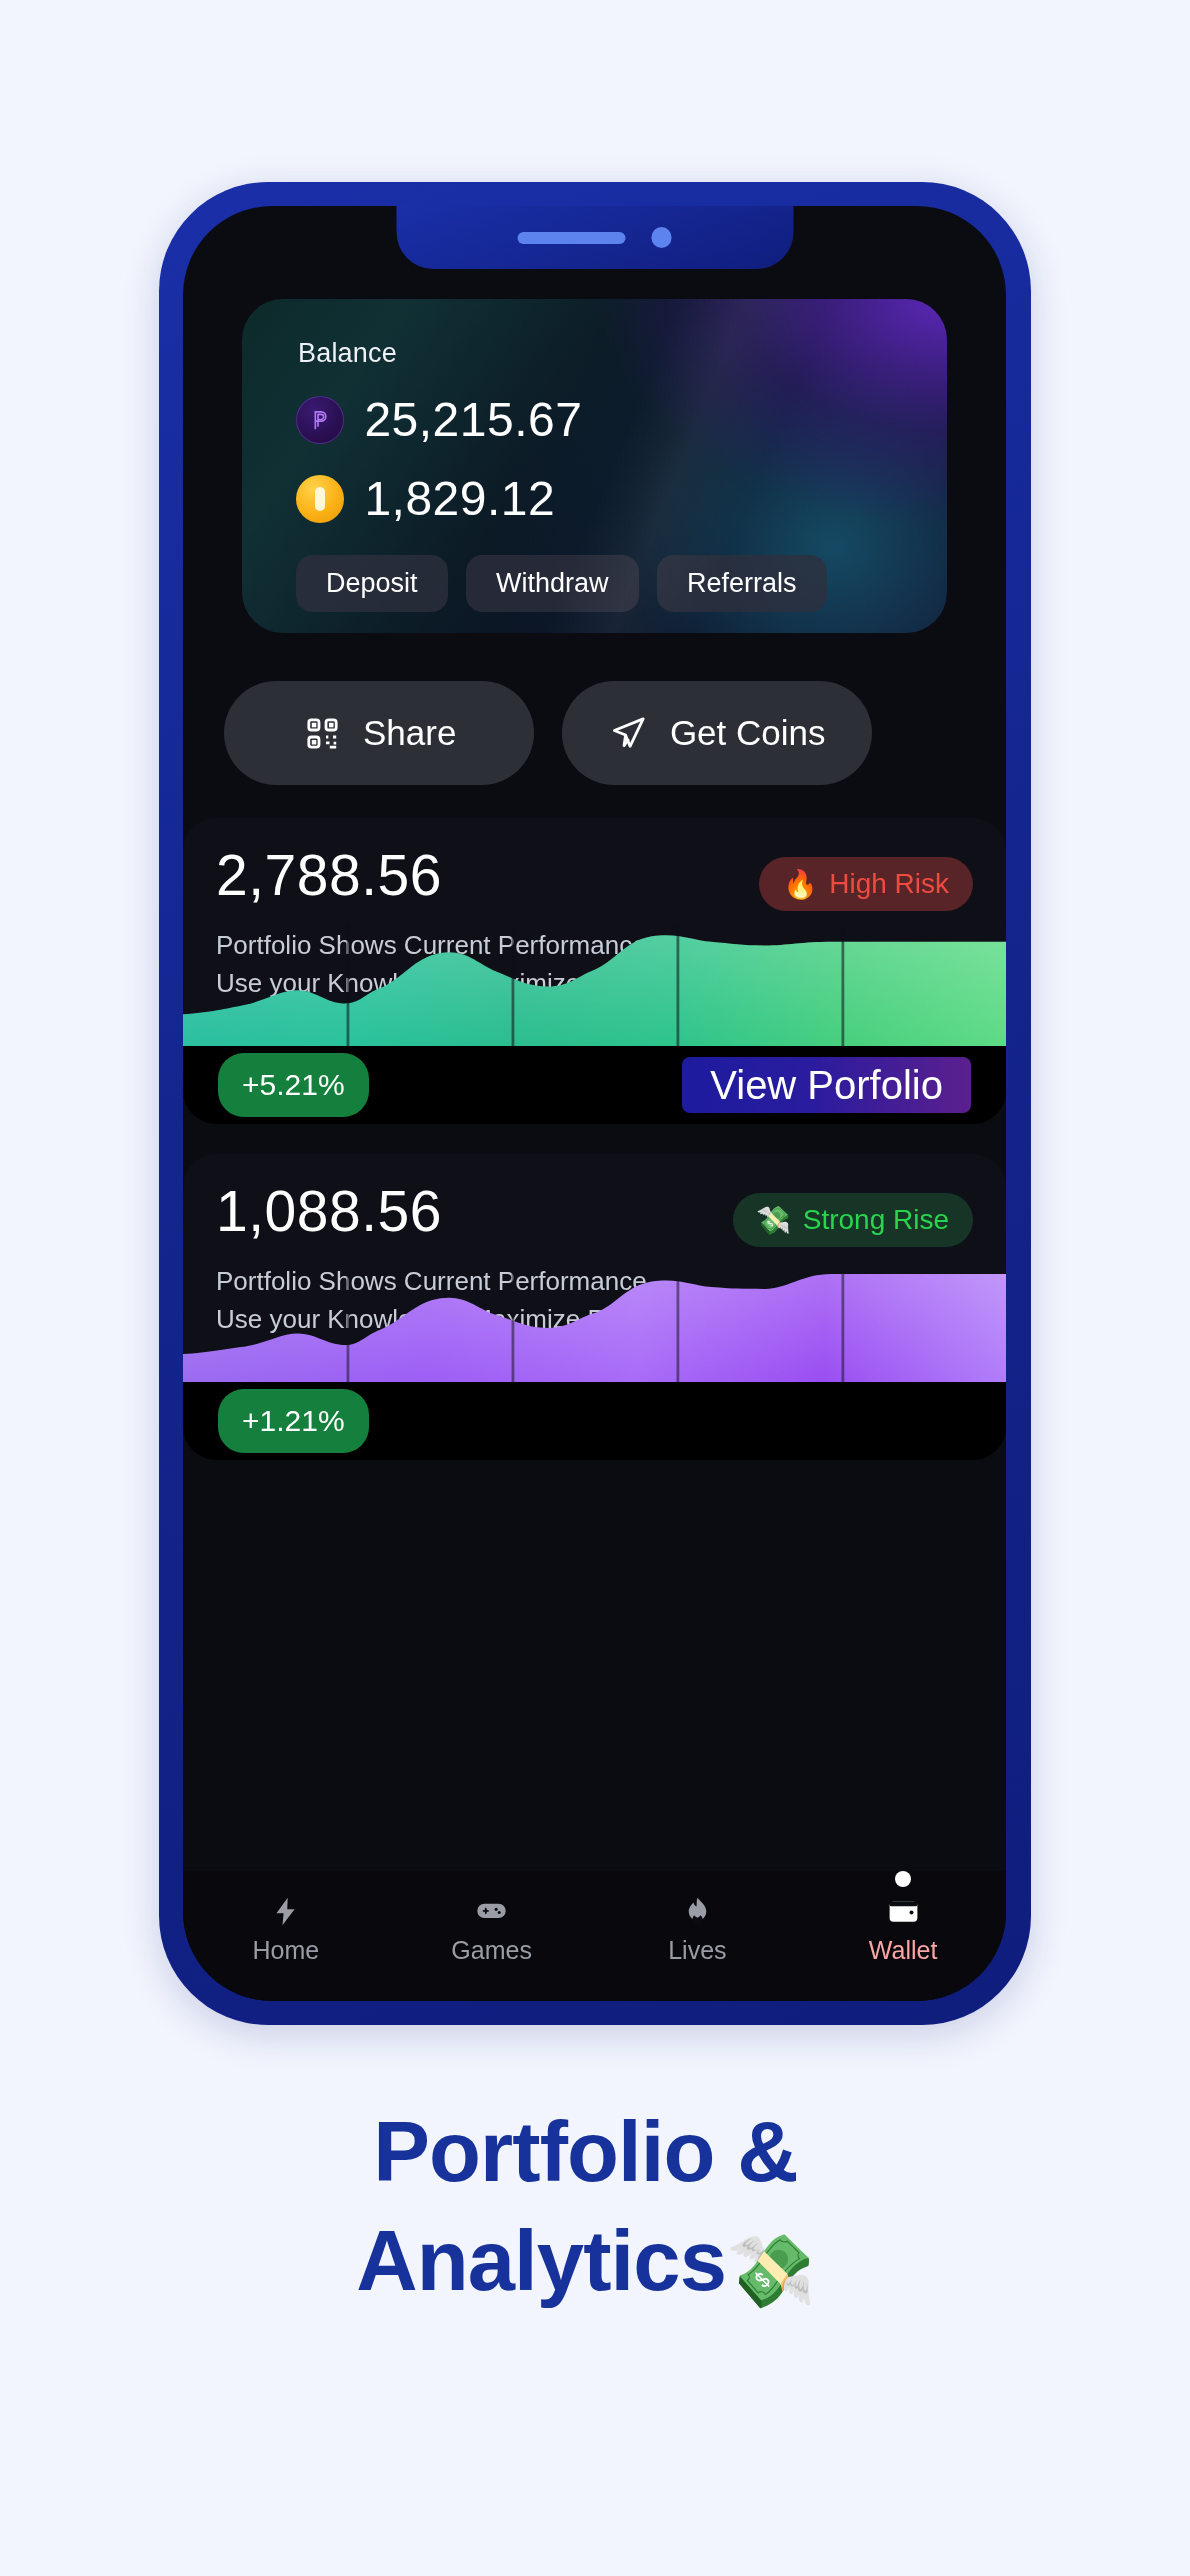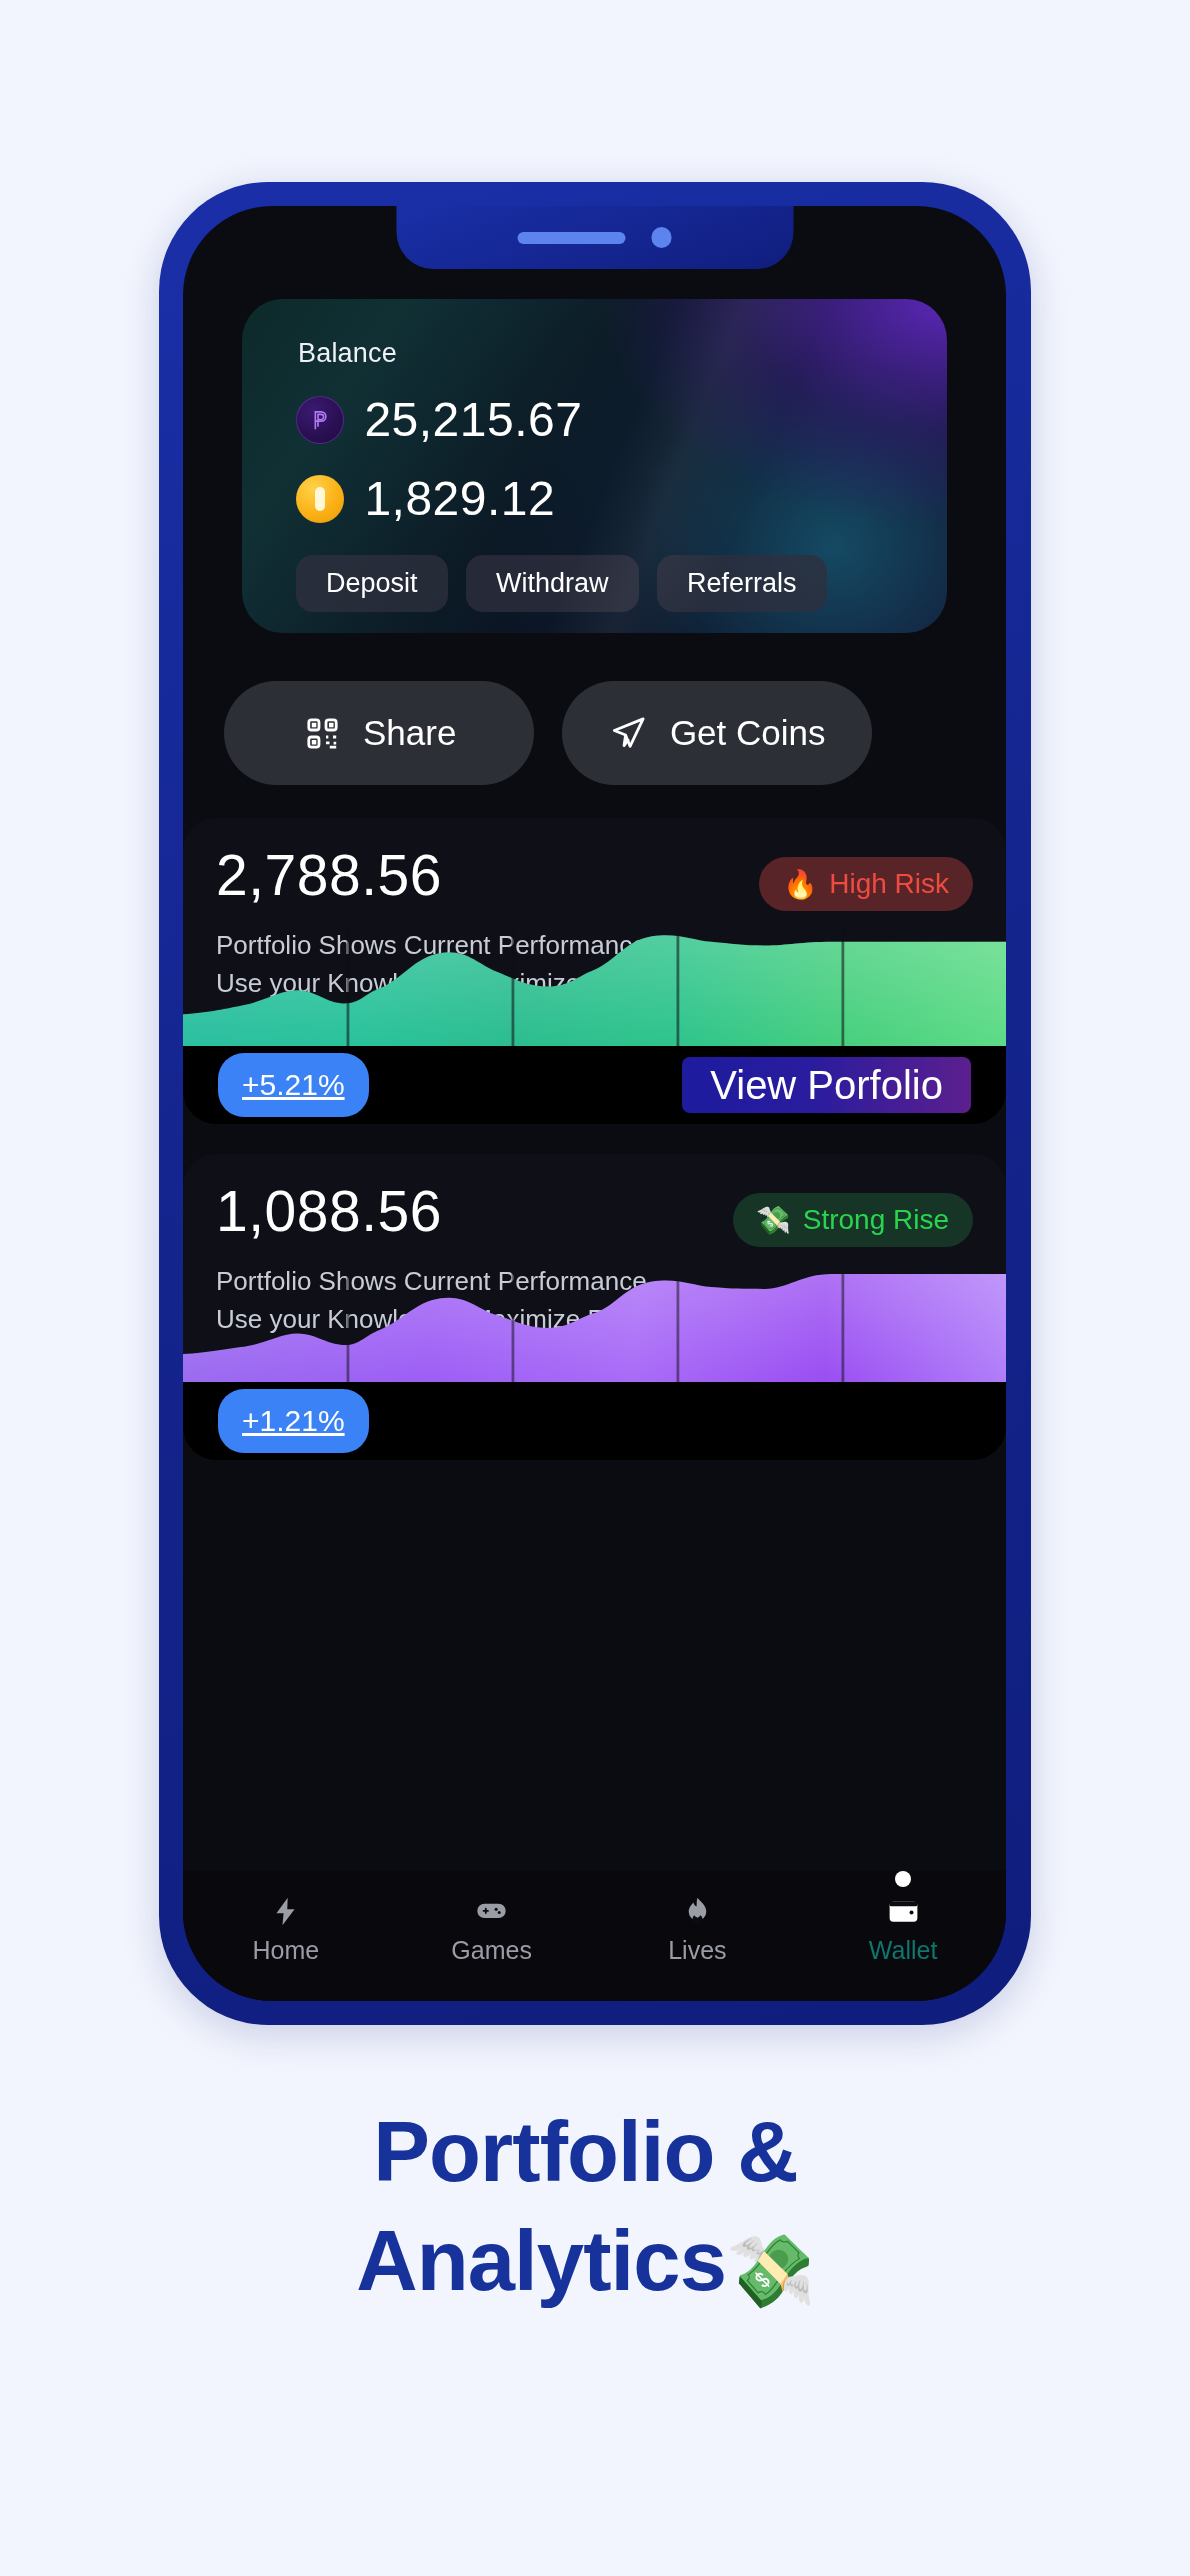--- a/index.html
+++ b/index.html
@@ -100,39 +100,39 @@
   .badge.strong { background:rgba(26,66,44,.75);  color:#2bd44f; }
   .desc { position:absolute; left:33px; top:109px; font-size:26px; color:#c8ccd6; line-height:1.45; }
   .spark { position:absolute; left:0; right:0; bottom:0; height:121px; }
   .spark svg { display:block; width:100%; height:100%; }
   .card-bottom {
     position:absolute; left:0; right:0; bottom:0; height:78px;
     background:#000; display:flex; align-items:center; padding:0 35px;
   }
   .pct {
     height:64px; padding:0 24px; border-radius:26px;
-    background:#3b82f6; color:#fff; font-size:30px;
-    display:flex; align-items:center; justify-content:center;text-decoration:underline;
+    background:#15803d; color:#fff; font-size:30px;
+    display:flex; align-items:center; justify-content:center;
   }
   .viewbtn {
     margin-left:auto; height:56px; min-width:278px; padding:0 28px; border-radius:8px;
     background:linear-gradient(90deg,#1d1b9e 0%,#2a1c9e 45%,#5c1f8e 100%);
     color:#fff; font-size:40px;
     display:flex; align-items:center; justify-content:center;
   }
 
   
   .nav {
     position:absolute; left:0; bottom:0; width:823px; height:130px;
     background:#09090d; display:flex; align-items:flex-start; padding-top:20.4px;
   }
   .nav-item { flex:1; display:flex; flex-direction:column; align-items:center; gap:4px; position:relative; }
   .nav-ic { width:41px; height:41px; display:flex; align-items:center; justify-content:center; }
   .nav-lb { font-size:25px; color:#9a9ca6; }
-  .nav-item.active .nav-lb { color:#0f766e; }
+  .nav-item.active .nav-lb { color:#fca5a5; }
   .nav-dot { position:absolute; top:-20.4px; width:16px; height:16px; border-radius:50%; background:#fff; }
 
   
   .headline {
     position:absolute; left:0; top:2098px; width:1171px;
     text-align:center; color:#17339b;
     font-size:85px; font-weight:bold; line-height:1.28; letter-spacing:-0.9px;
   }
   .headline .emoji { font-size:72px; vertical-align:-5.6px; }
 </style>

